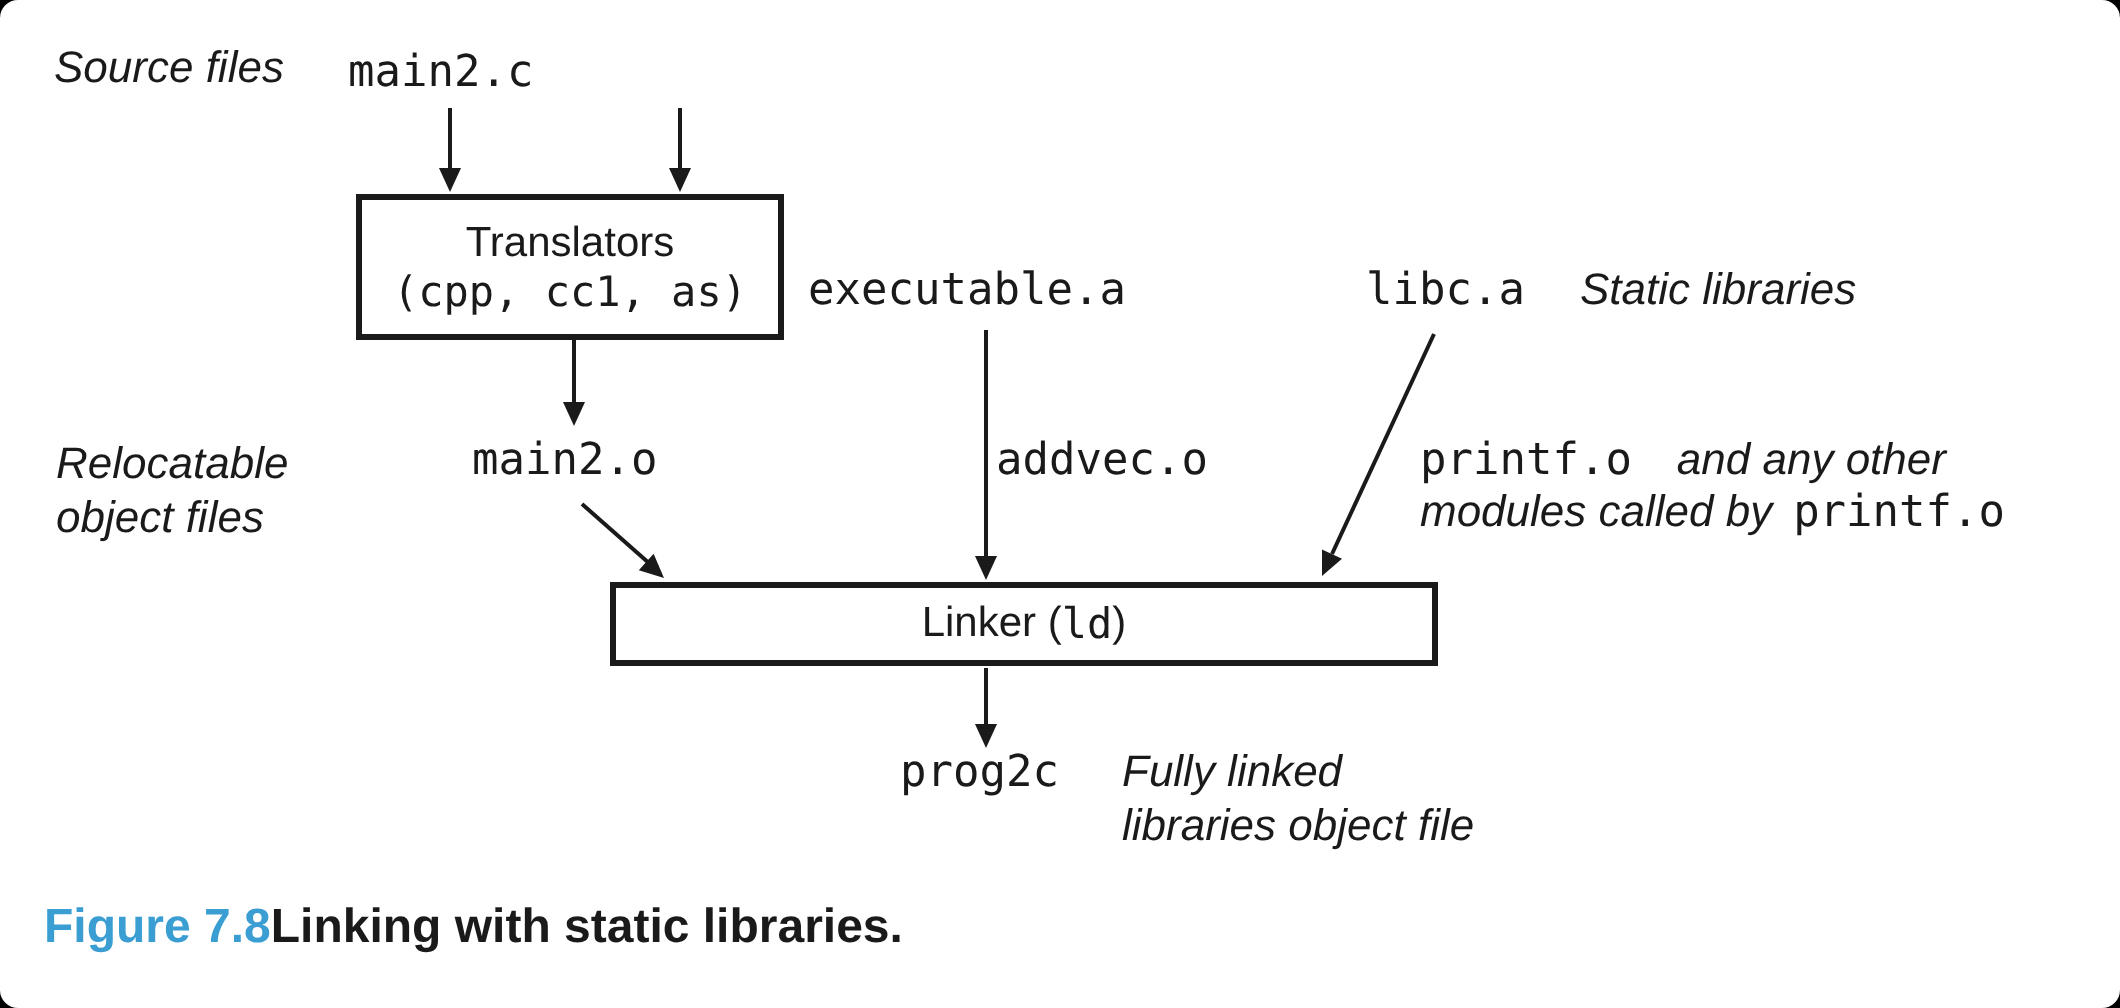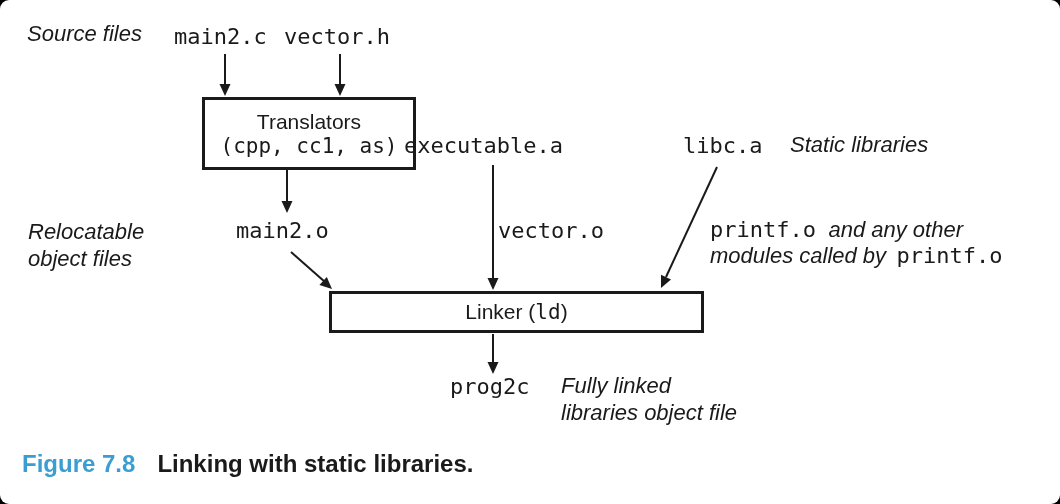--- a/index.html
+++ b/index.html
@@ -17,27 +17,26 @@
   .ital{font-family:"Liberation Sans",sans-serif;font-style:italic;font-size:22px;}
   .sans{font-family:"Liberation Sans",sans-serif;font-size:21px;}
   .box{
     position:absolute;
     border:3px solid #1a1a1a;
     background:#fff;
     box-sizing:border-box;
     display:flex;flex-direction:column;
     align-items:center;justify-content:center;
     text-align:center;
-    margin-left:24px;
   }
   .connectors{position:absolute;left:0;top:0;}
   .connectors line{stroke:#1a1a1a;stroke-width:2;}
   .connectors polygon{fill:#1a1a1a;stroke:none;}
   .caption{position:absolute;left:22px;top:450px;font-weight:bold;font-size:24px;}
-  .caption .figlabel{margin-right:22px;}
+  .caption .figlabel{}
   .two-line{line-height:27px;}
 </style>
 </head>
 <body>
 
 <div class="page">
 
   <svg class="connectors" width="1060" height="504" viewBox="0 0 1060 504" aria-hidden="true">
 
     <line x1="225" y1="54" x2="225" y2="86"></line>
@@ -57,48 +56,47 @@
 
     <line x1="717" y1="167" x2="666" y2="277"></line>
     <polygon points="661,288 661,274.8 671,279.4"></polygon>
 
     <line x1="493" y1="334" x2="493" y2="364"></line>
     <polygon points="493,374 487.5,362 498.5,362"></polygon>
   </svg>
 
   <div class="abs ital" style="left:27px;top:21px">Source files</div>
   <div class="abs mono" style="left:174px;top:24px">main2.c</div>
-  <div class="abs mono" style="left:284px;top:24px">vector.h</div>
 
   <div class="box" style="left:178px;top:97px;width:214px;height:73px">
     <div class="sans">Translators</div>
     <div class="mono" style="font-size:21px">(cpp, cc1, as)</div>
   </div>
 
   <div class="abs mono" style="left:404px;top:133px">executable.a</div>
   <div class="abs mono" style="left:683px;top:133px">libc.a</div>
   <div class="abs ital" style="left:790px;top:132px">Static libraries</div>
 
   <div class="abs ital two-line" style="left:28px;top:218px">
     <div>Relocatable</div>
     <div>object files</div>
   </div>
   <div class="abs mono" style="left:236px;top:218px">main2.o</div>
-  <div class="abs mono" style="left:498px;top:218px">vector.o</div>
+  <div class="abs mono" style="left:498px;top:218px">addvec.o</div>
 
   <div class="abs" style="left:710px;top:217px">
     <span class="mono">printf.o</span>
-    <span class="ital" style="margin-left:8px">and any other</span>
+    <span class="ital" style="margin-left:18px">and any other</span>
   </div>
   <div class="abs" style="left:710px;top:243px">
     <span class="ital">modules called by</span>
     <span class="mono" style="margin-left:6px">printf.o</span>
   </div>
 
-  <div class="box" style="left:305px;top:291px;width:375px;height:42px;flex-direction:row">
+  <div class="box" style="left:305px;top:291px;width:414px;height:42px;flex-direction:row">
     <span class="sans">Linker (</span>
       <span class="mono" style="font-size:21px">ld</span>
       <span class="sans">)</span>
   </div>
 
   <div class="abs mono" style="left:450px;top:374px">prog2c</div>
   <div class="abs ital two-line" style="left:561px;top:372px">
     <div>Fully linked</div>
     <div>libraries object file</div>
   </div>

